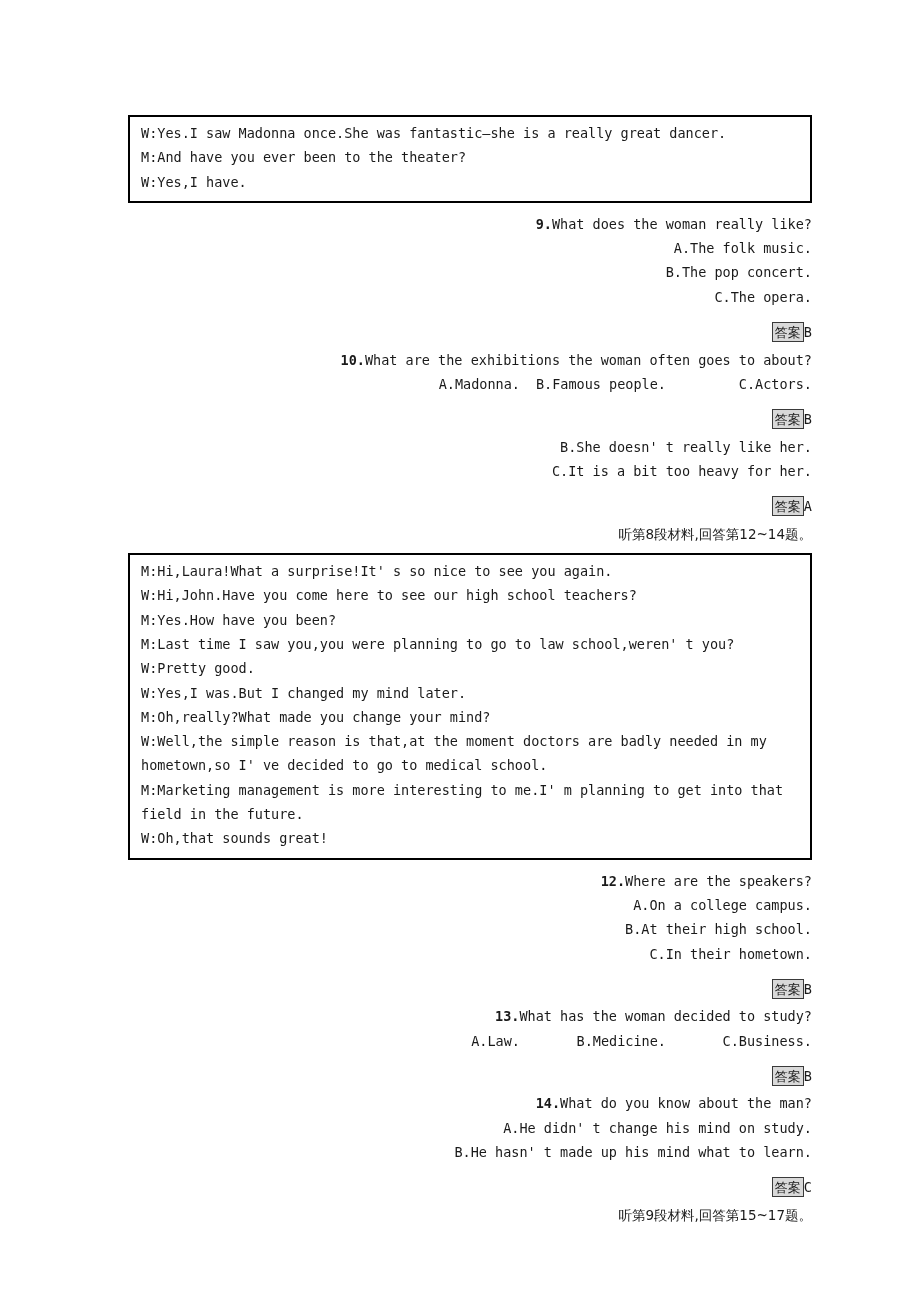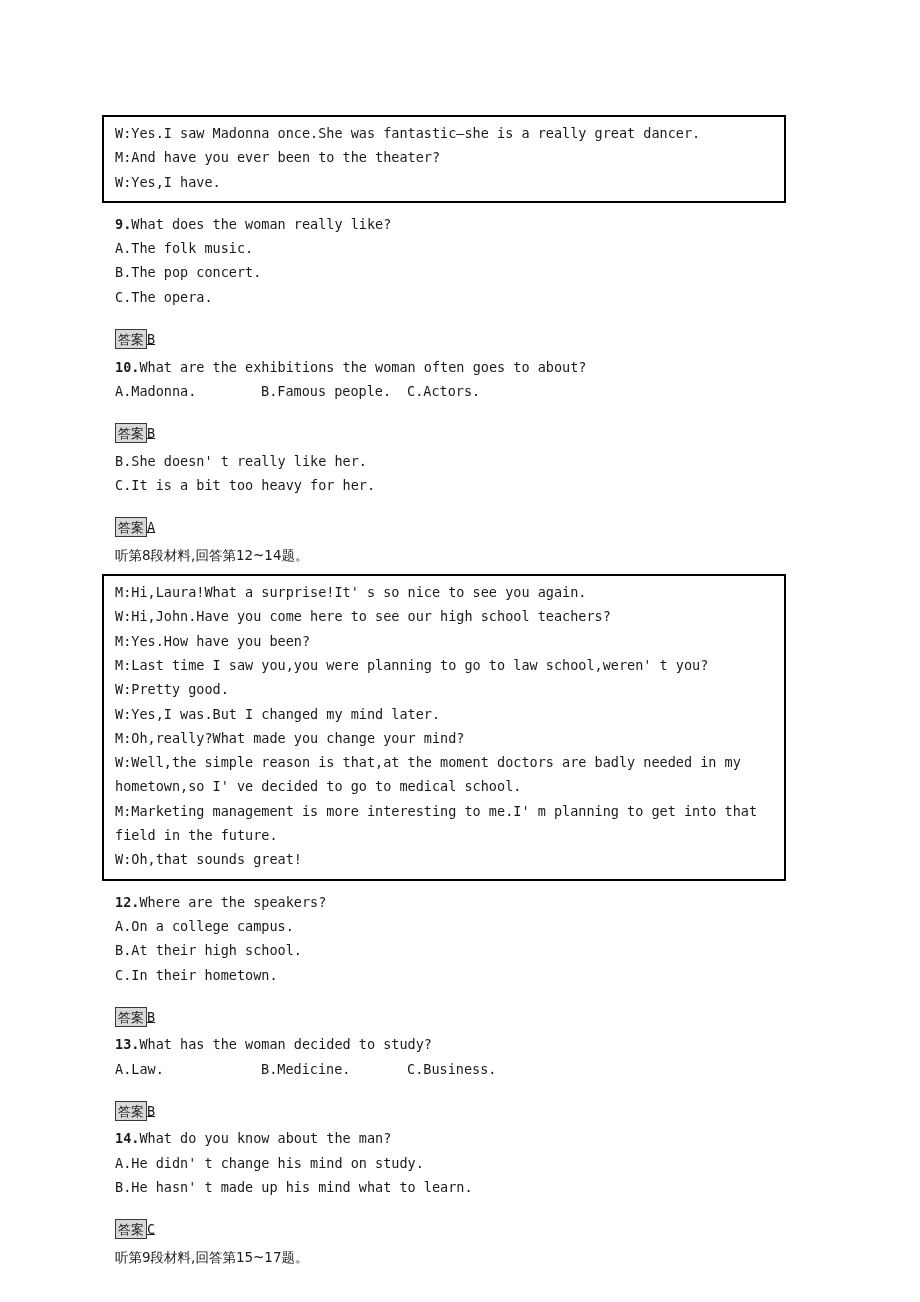--- a/index.html
+++ b/index.html
@@ -1,32 +1,32 @@
 <!DOCTYPE html>
 <html><head>
 <meta charset="utf-8">
 <style>
   html,body { margin:0; padding:0; }
   body {
     width:920px; height:1302px; background:#ffffff; overflow:hidden;
     font-family:"DejaVu Sans Mono","Liberation Mono",monospace;
     font-size:13.5px; color:#1a1a1a; position:relative;
   }
-  .main { position:absolute; top:115px; left:102px; width:684px; }
+  .main { position:absolute; top:115px; left:128px; width:684px; }
   .dialog-box {
     border:2px solid #000; padding:4px 11px 7px 11px; margin-bottom:9px;
     background:#fff;
   }
   .dline { line-height:24.3px; white-space:pre-wrap; }
-  .q-indent { padding-left:13px; }
+  .q-indent { padding-left:13px;text-align:right; }
   .qline { line-height:24.3px; }
   .qnum { font-weight:bold; }
   .optline { line-height:24.3px; }
   .opt-h { display:inline-block; min-width:146px; }
-  .answer-line { line-height:23px; margin:18px 0 4px 0;text-decoration:underline; }
+  .answer-line { line-height:23px; margin:11px 0 4px 0; }
   .badge {
     display:inline-block; border:1px solid #3a3a3a; background:#d9d9d9;
     font-family:"DejaVu Sans","Liberation Sans",sans-serif;
     font-size:13px; line-height:17px; padding:1px 2px 0 2px; vertical-align:middle;
   }
   .ans-letter { vertical-align:middle; }
   .note {
     line-height:24.3px; margin:2px 0 7px 0;
     font-family:"DejaVu Sans","Liberation Sans",sans-serif; font-size:13.5px;
   }

